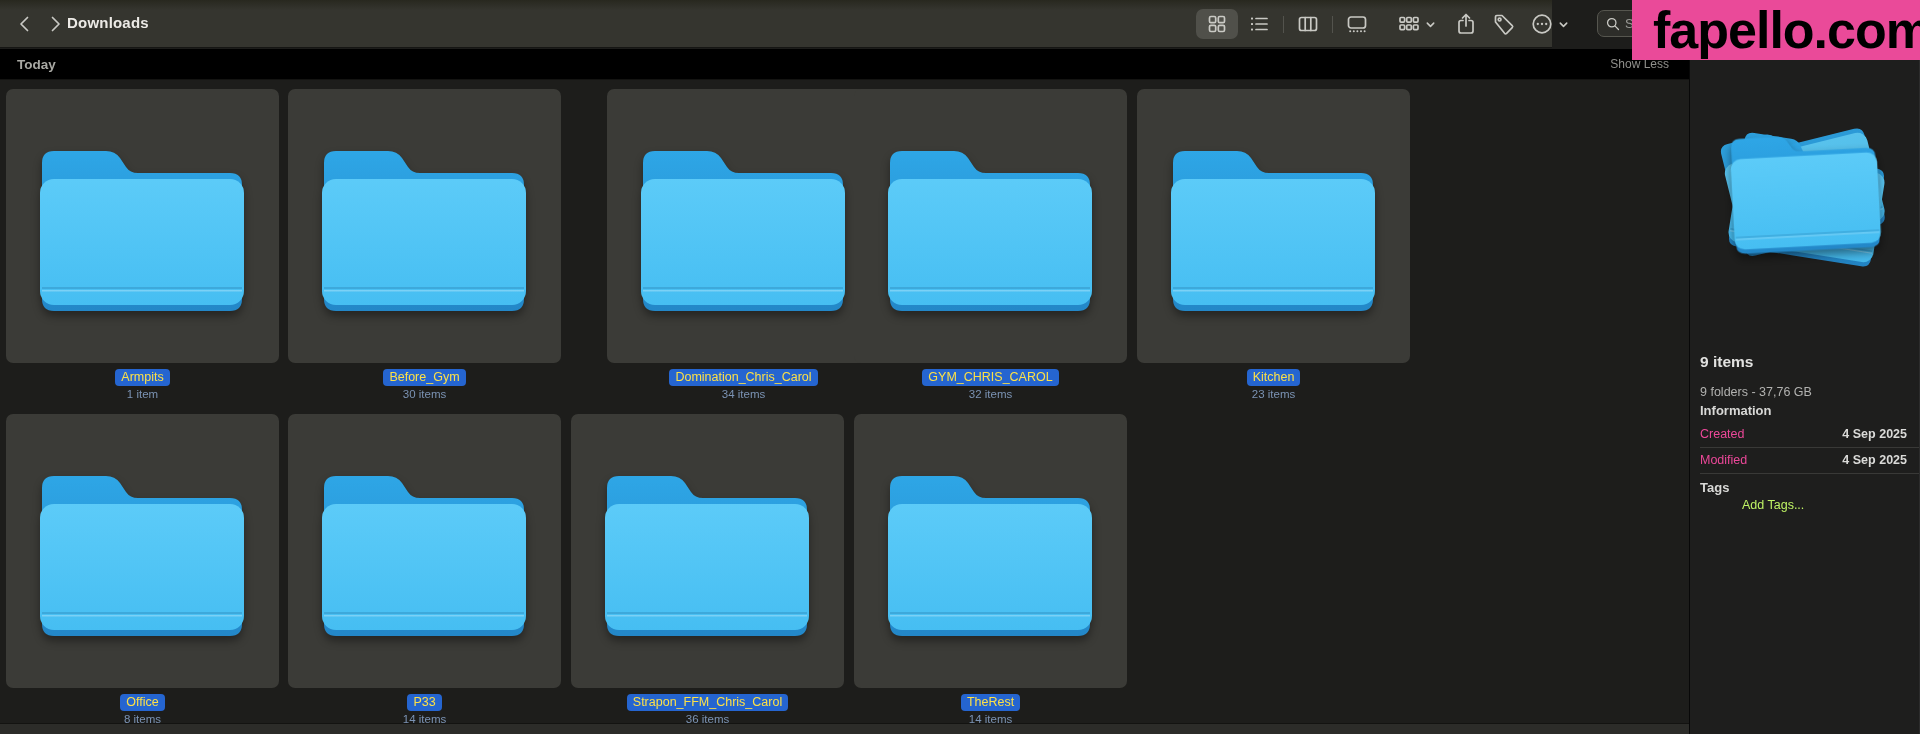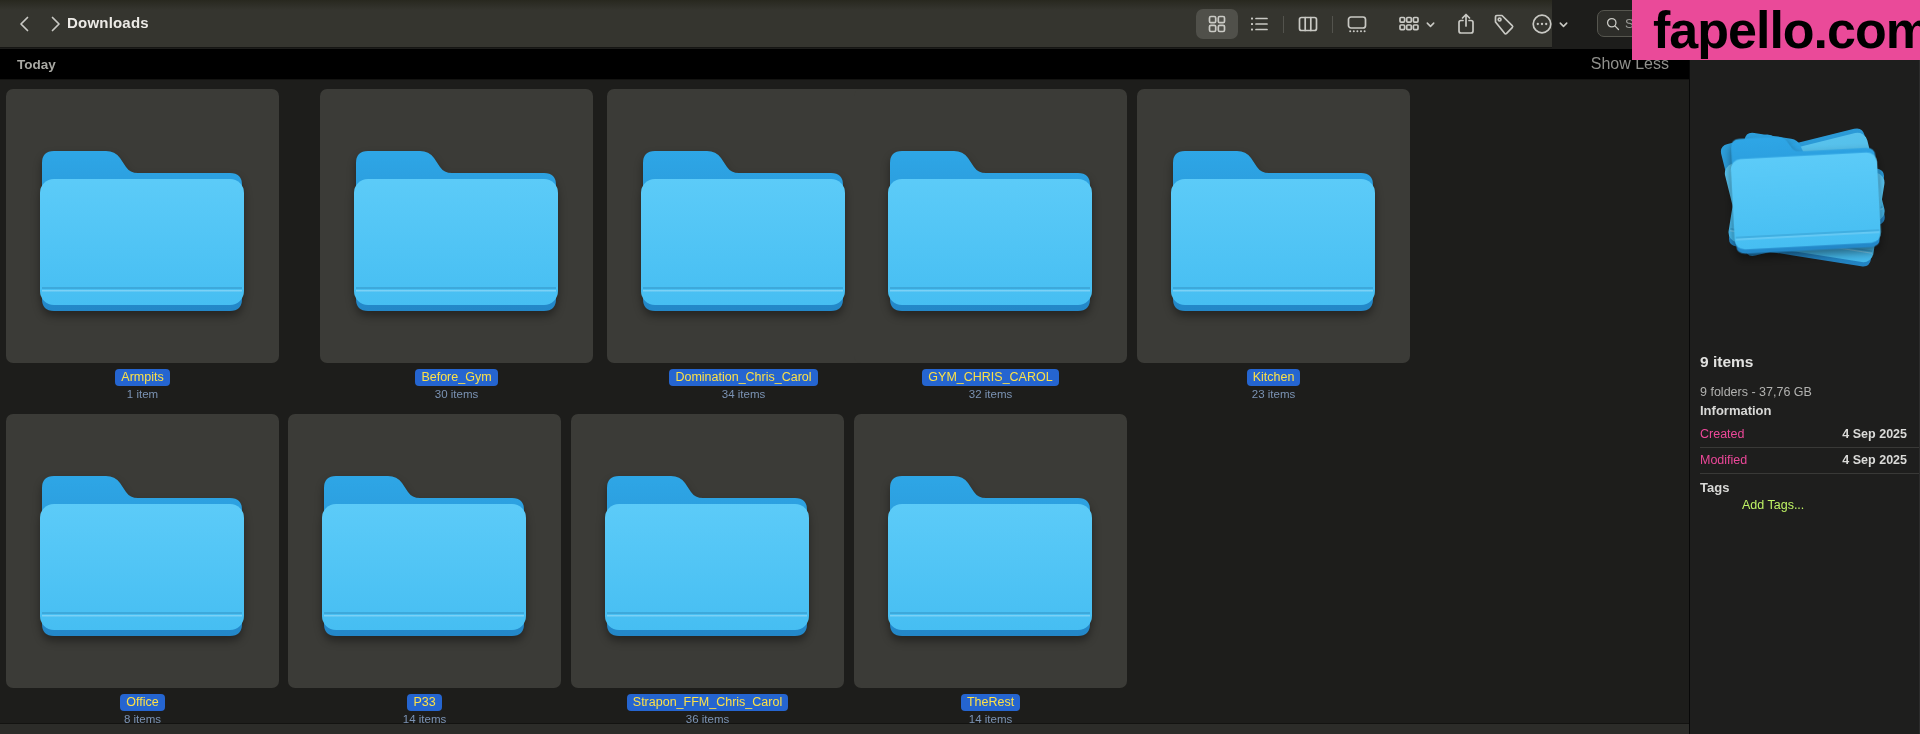--- a/index.html
+++ b/index.html
@@ -27,21 +27,21 @@
                   display:flex; align-items:center; padding:0 7px; gap:5px; overflow:hidden; }
   .search-field input { border:none; outline:none; background:transparent; width:50px;
                         font-size:13px; color:#9a9a96; font-family:"Liberation Sans",sans-serif; }
   .search-field input::placeholder { color:#9a9a96; }
 
   
   .section-header { position:absolute; left:0; top:49px; width:1689px; height:31px;
                     background:#000000; border-bottom:1px solid #141412;
                     display:flex; align-items:center; z-index:2; }
   .section-title { margin-left:17px; font-size:13.5px; font-weight:bold; color:#a9a9a4; }
-  .section-action { position:absolute; right:20px; font-size:16px; color:#90908c; }
+  .section-action { position:absolute; right:20px; font-size:12px; color:#90908c; }
 
   
   #grid { position:absolute; left:0; top:0; width:1689px; height:734px; z-index:1; }
   .cell { position:absolute; width:273px; }
   .tile { width:273px; height:274px; background:#3b3b37; border-radius:7px; position:relative; }
   .folder-icon { position:absolute; left:26px; top:40px; width:220px; height:190px;
                  filter:drop-shadow(0 5px 4px rgba(0,0,0,.38)); }
   .label-row { margin-top:4px; text-align:center; }
   .pill { display:inline-block; background:var(--accent,#2565d0); color:#fde047; font-size:12.5px;
           line-height:16px; padding:0 6px 1px; border-radius:4px; max-width:260px;
@@ -207,21 +207,21 @@
   <div id="grid">
       <div class="cell" style="left: 6px; top: 89px;">
       <div class="tile">
         <svg class="folder-icon" viewBox="0 0 220 190">
             <use href="#folder-shape"></use>
           </svg>
       </div>
       <div class="label-row"><span class="pill">Armpits</span></div>
       <div class="count">1 item</div>
     </div>
-      <div class="cell" style="left: 288px; top: 89px; margin-left: 32px;">
+      <div class="cell" style="left: 288px; top: 89px;">
       <div class="tile">
         <svg class="folder-icon" viewBox="0 0 220 190">
             <use href="#folder-shape"></use>
           </svg>
       </div>
       <div class="label-row"><span class="pill">Before_Gym</span></div>
       <div class="count">30 items</div>
     </div>
       <div class="cell" style="left: 571px; top: 89px; margin-left: 36px;">
       <div class="tile">

